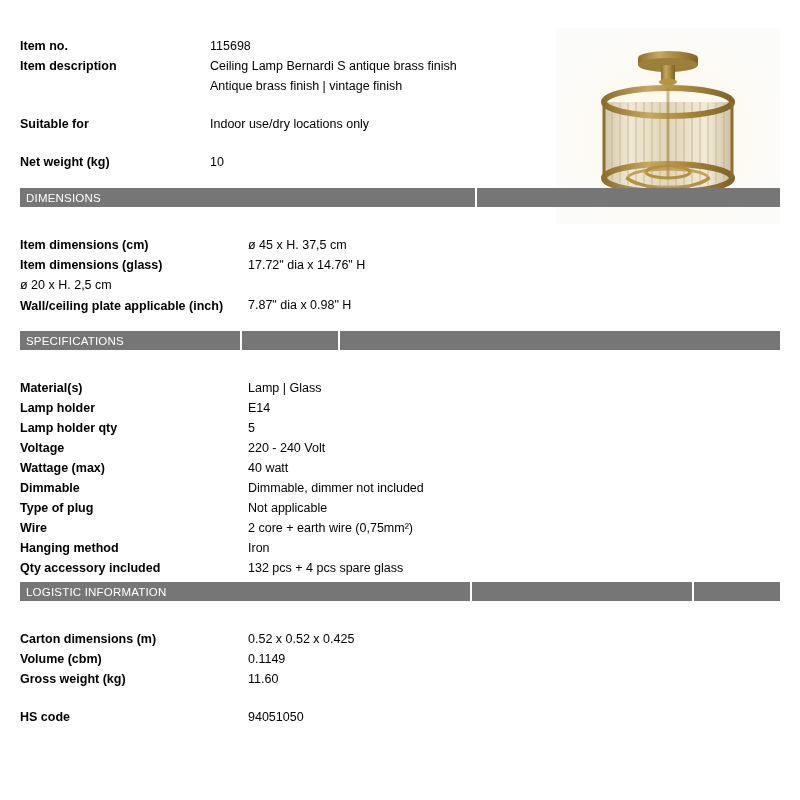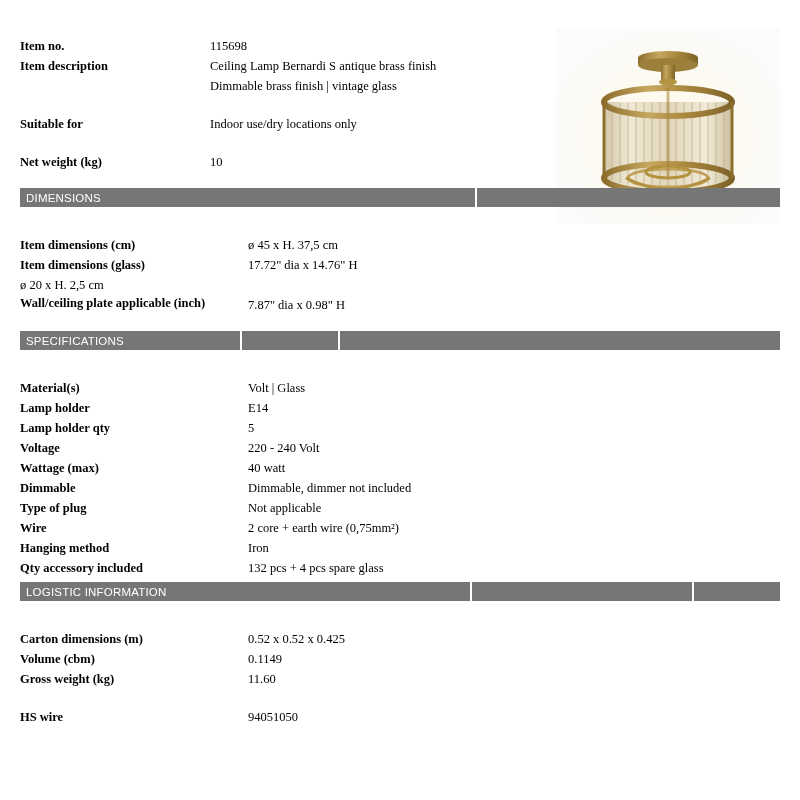--- a/index.html
+++ b/index.html
@@ -24,23 +24,22 @@
     padding: 0 20px;
   }
 
   
   .header {
     position: relative;
     padding-top: 36px;
   }
   .kvrow {
     display: flex;
-    align-items: flex-start;
+    align-items: flex-end;
     line-height: 20px;
-    font-family: Liberation Serif, serif;
   }
   .kvrow .k {
     width: 190px;
     flex: 0 0 190px;
     font-weight: bold;
   }
   .kvrow .v {
     flex: 1 1 auto;
   }
   .spacer-18 { height: 18px; }
@@ -104,21 +103,21 @@
       <div class="v">115698</div>
     </div>
 
     <div class="kvrow">
       <div class="k">Item description</div>
       <div class="v">Ceiling Lamp Bernardi S antique brass finish</div>
     </div>
 
     <div class="kvrow">
       <div class="k"></div>
-      <div class="v">Dimmable brass finish | vintage glass</div>
+      <div class="v">Antique brass finish | vintage finish</div>
     </div>
 
     <div class="spacer-18"></div>
 
     <div class="kvrow">
       <div class="k">Suitable for</div>
       <div class="v">Indoor use/dry locations only</div>
     </div>
 
     <div class="spacer-18"></div>
@@ -219,21 +218,21 @@
 
   <div class="section-bar">
     <span class="title">SPECIFICATIONS</span>
     <span class="divider" style="left:220px;"></span>
     <span class="divider" style="left:318px;"></span>
   </div>
 
   <div class="tbl">
     <div class="kvrow">
       <div class="k">Material(s)</div>
-      <div class="v">Volt | Glass</div>
+      <div class="v">Lamp | Glass</div>
     </div>
     <div class="kvrow">
       <div class="k">Lamp holder</div>
       <div class="v">E14</div>
     </div>
     <div class="kvrow">
       <div class="k">Lamp holder qty</div>
       <div class="v">5</div>
     </div>
     <div class="kvrow">
@@ -282,18 +281,18 @@
       <div class="v">0.1149</div>
     </div>
     <div class="kvrow">
       <div class="k">Gross weight (kg)</div>
       <div class="v">11.60</div>
     </div>
 
     <div class="spacer-18"></div>
 
     <div class="kvrow">
-      <div class="k">HS wire</div>
+      <div class="k">HS code</div>
       <div class="v">94051050</div>
     </div>
   </div>
 
 </div>
 
 </body></html>

